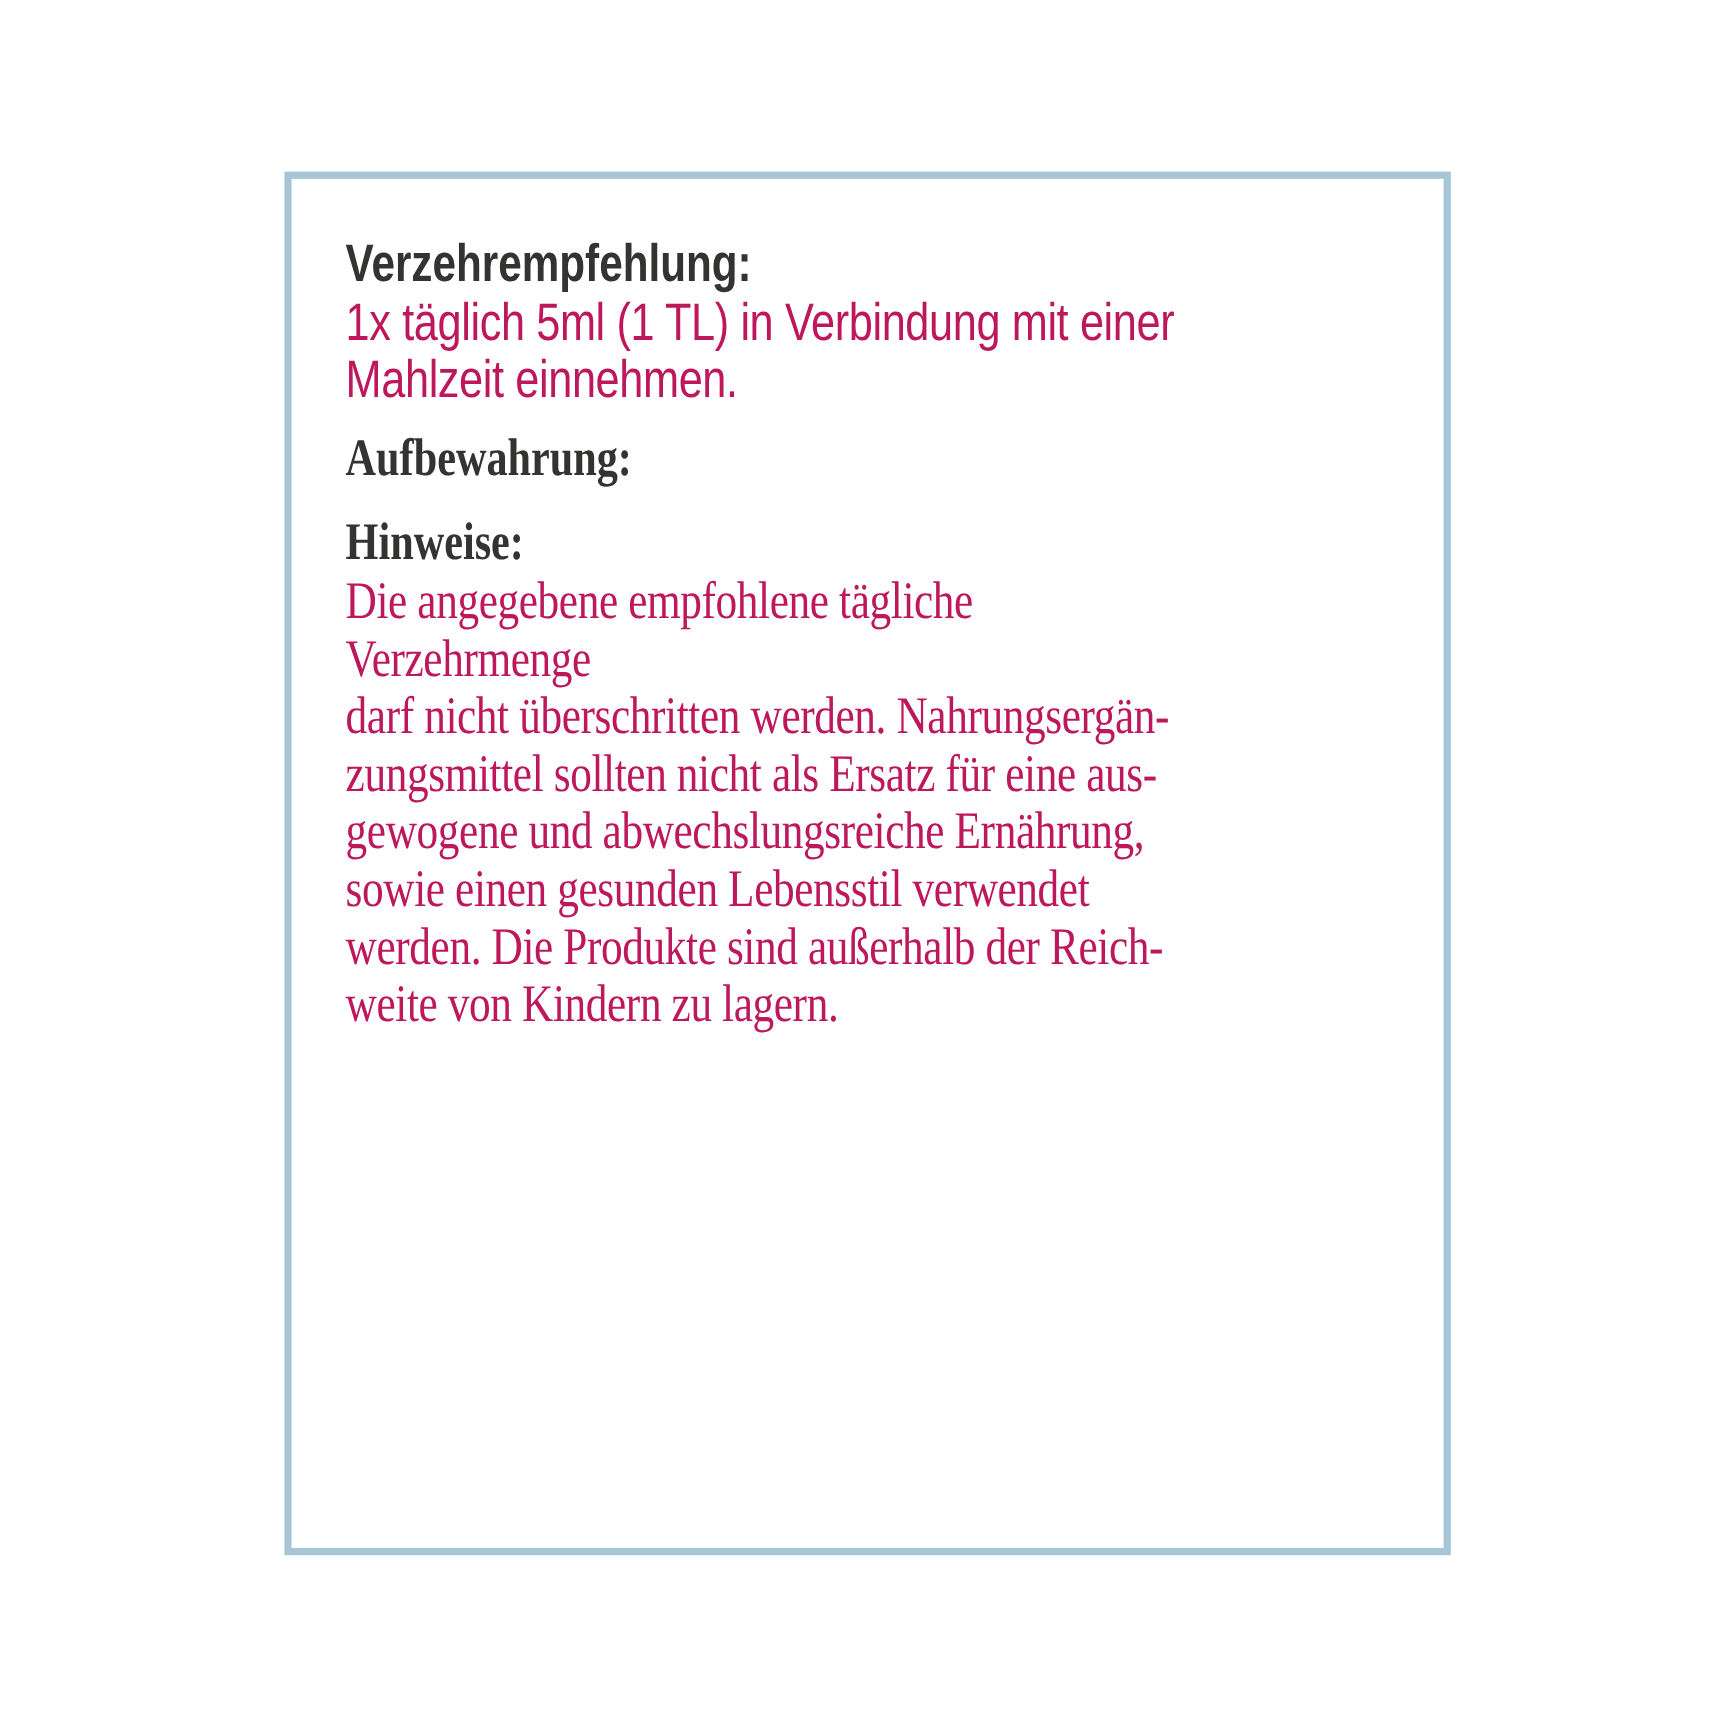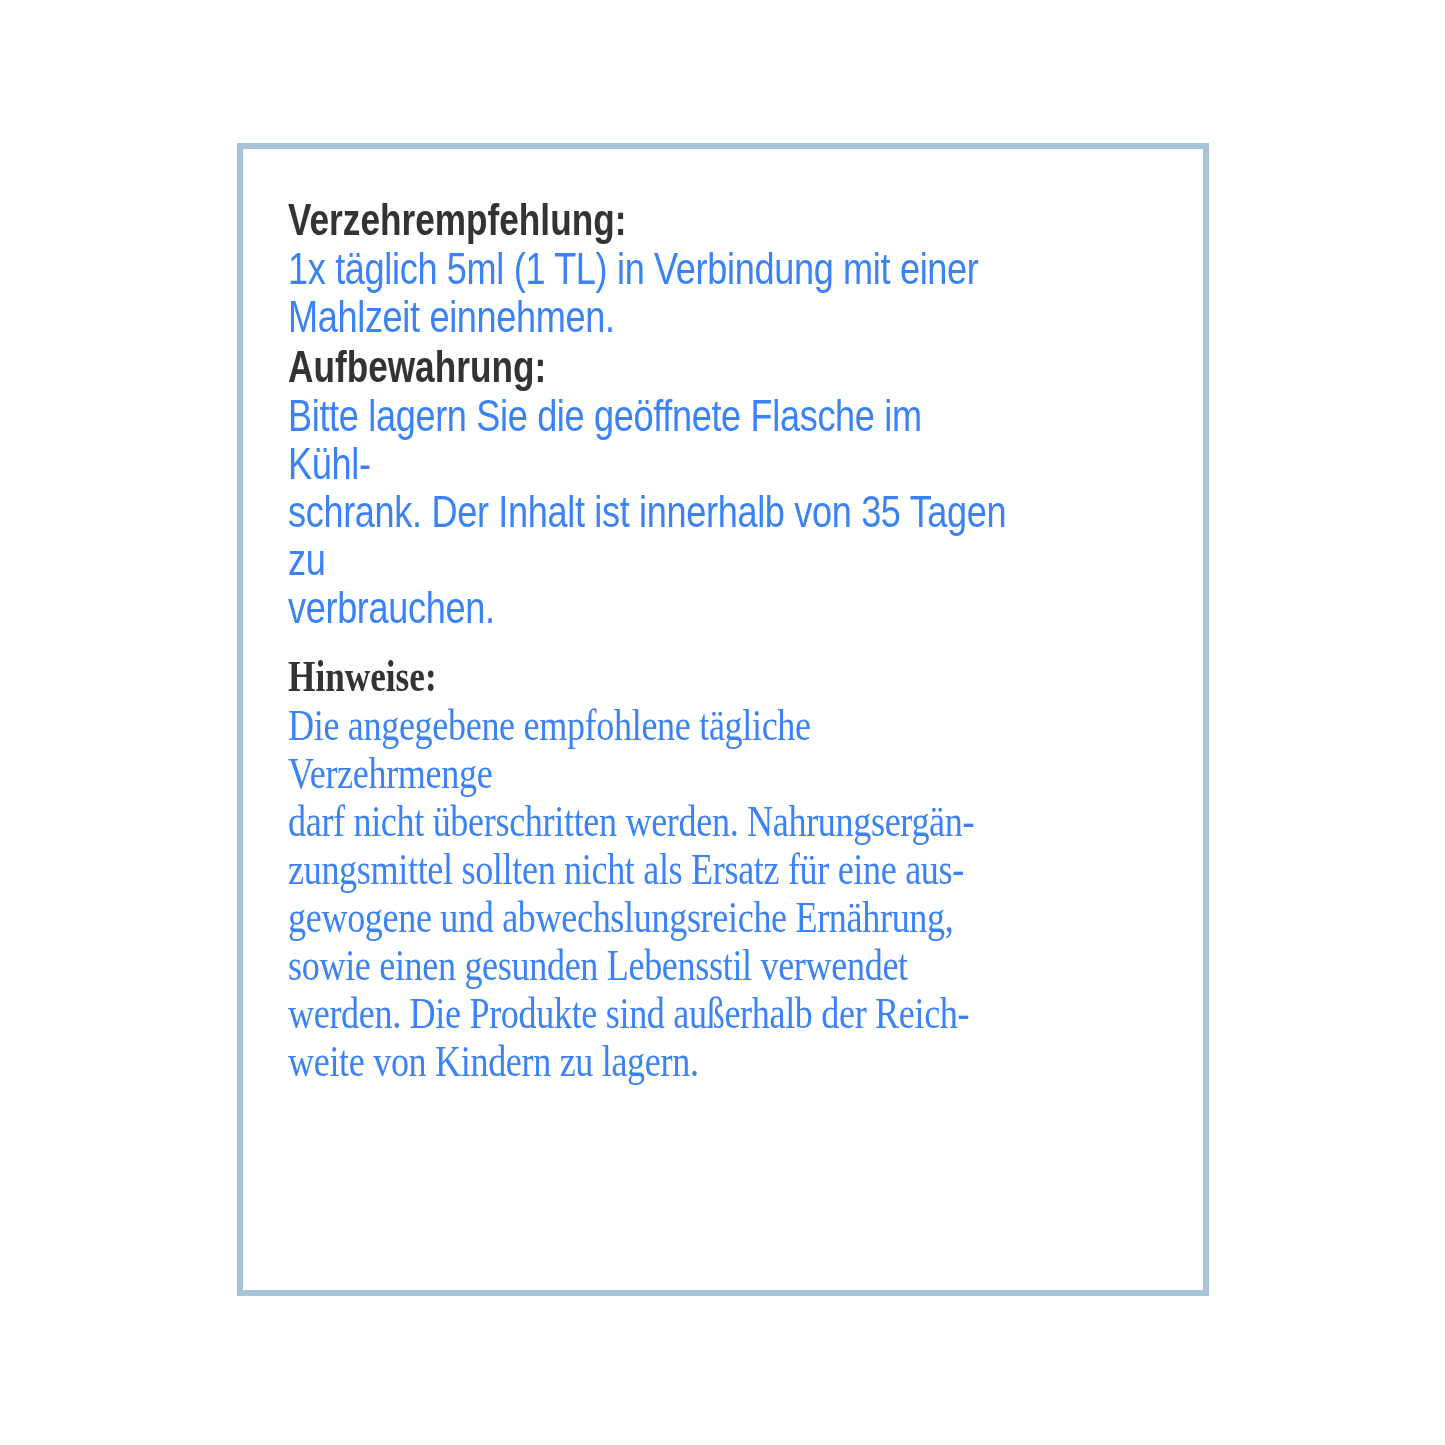--- a/index.html
+++ b/index.html
@@ -40,25 +40,25 @@
   .footer-line .scale {
     display: inline-block;
     transform-origin: 0 50%;
     white-space: pre-line;
   }
   .section-heading .scale { transform: scaleX(0.80); }
   .section-body {
     font-size: 44px;
     font-weight: 400;
     line-height: 48px;
-    color: #3b82f6;
+    color: #be185d;
     white-space: nowrap;
   }
   .section-body .scale { transform: scaleX(0.82); letter-spacing: -0.4px; }
-  .gap-heading { margin-top: 1px; }
+  .gap-heading { margin-top: 16px; font-family: Liberation Serif, serif; }
   .gap-heading-lg { margin-top: 20px; font-family: Liberation Serif, serif; }
 </style>
 </head>
 <body>
 
 <div class="page">
   <div class="label-panel">
 
     <div class="section">
       <div class="section-heading">
@@ -67,25 +67,20 @@
       <div class="section-body">
         <span class="scale">1x täglich 5ml (1 TL) in Verbindung mit einer
 Mahlzeit einnehmen.</span>
       </div>
     </div>
 
     <div class="section gap-heading">
       <div class="section-heading">
         <span class="scale">Aufbewahrung:</span>
       </div>
-      <div class="section-body">
-        <span class="scale">Bitte lagern Sie die geöffnete Flasche im Kühl-
-schrank. Der Inhalt ist innerhalb von 35 Tagen zu
-verbrauchen.</span>
-      </div>
     </div>
 
     <div class="section gap-heading-lg">
       <div class="section-heading">
         <span class="scale">Hinweise:</span>
       </div>
       <div class="section-body">
         <span class="scale">Die angegebene empfohlene tägliche Verzehrmenge
 darf nicht überschritten werden. Nahrungsergän-
 zungsmittel sollten nicht als Ersatz für eine aus-

